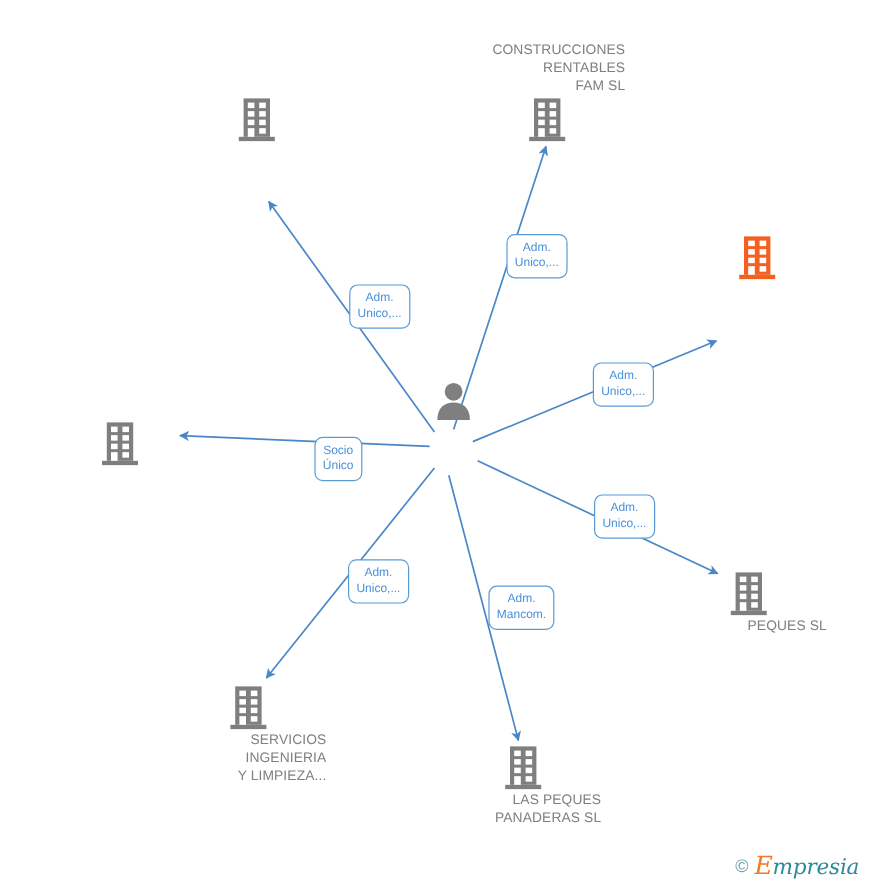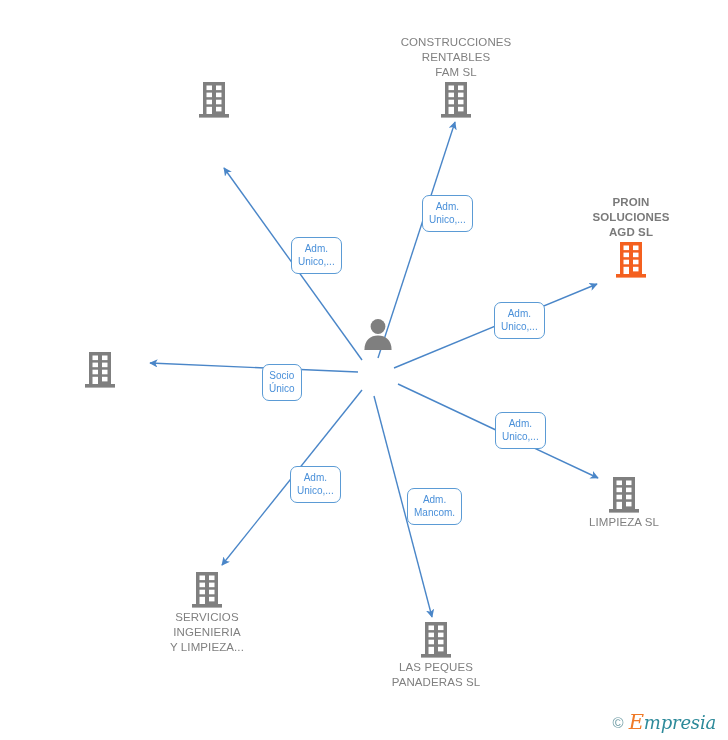--- a/index.html
+++ b/index.html
@@ -29,20 +29,21 @@
     width: 130px;
     text-align: center;
     transform: translateX(-65px);
   }
   .node-label {
     font-size: 11.5px;
     line-height: 15px;
     color: #808080;
     letter-spacing: 0.1px;
     white-space: pre-line;
+    text-align: right;
   }
   .node-label.bold {
     font-weight: bold;
     color: #7a7a7a;
   }
   .node-label.person {
     font-size: 12.5px;
     line-height: 16px;
     color: #8a8a8a;
     font-weight: normal;
@@ -139,23 +140,20 @@
             <rect x="19" y="5.5" width="5.5" height="4.6" fill="#ffffff"></rect>
             <rect x="9.5" y="12.6" width="5.5" height="4.6" fill="#ffffff"></rect>
             <rect x="19" y="12.6" width="5.5" height="4.6" fill="#ffffff"></rect>
             <rect x="9.5" y="19.7" width="5.5" height="4.6" fill="#ffffff"></rect>
             <rect x="19" y="19.7" width="5.5" height="4.6" fill="#ffffff"></rect>
             <rect x="9.5" y="26.8" width="5.5" height="7.2" fill="#ffffff"></rect>
             <rect x="19" y="26.8" width="5.5" height="4.6" fill="#ffffff"></rect>
           </svg></span>
       </div>
       <div class="node" style="left: 631px; top: 195px;">
-        <div class="node-label bold">PROIN
-SOLUCIONES
-AGD  SL</div>
         <span class="icon-wrap"><svg width="34" height="40" viewBox="0 0 34 40" xmlns="http://www.w3.org/2000/svg">
             <rect x="6" y="2" width="22" height="32" fill="#f4601f"></rect>
             <rect x="2" y="34" width="30" height="3.6" fill="#f4601f"></rect>
             <rect x="9.5" y="5.5" width="5.5" height="4.6" fill="#ffffff"></rect>
             <rect x="19" y="5.5" width="5.5" height="4.6" fill="#ffffff"></rect>
             <rect x="9.5" y="12.6" width="5.5" height="4.6" fill="#ffffff"></rect>
             <rect x="19" y="12.6" width="5.5" height="4.6" fill="#ffffff"></rect>
             <rect x="9.5" y="19.7" width="5.5" height="4.6" fill="#ffffff"></rect>
             <rect x="19" y="19.7" width="5.5" height="4.6" fill="#ffffff"></rect>
             <rect x="9.5" y="26.8" width="5.5" height="7.2" fill="#ffffff"></rect>
@@ -182,21 +180,21 @@
             <rect x="2" y="34" width="30" height="3.6" fill="#7f7f7f"></rect>
             <rect x="9.5" y="5.5" width="5.5" height="4.6" fill="#ffffff"></rect>
             <rect x="19" y="5.5" width="5.5" height="4.6" fill="#ffffff"></rect>
             <rect x="9.5" y="12.6" width="5.5" height="4.6" fill="#ffffff"></rect>
             <rect x="19" y="12.6" width="5.5" height="4.6" fill="#ffffff"></rect>
             <rect x="9.5" y="19.7" width="5.5" height="4.6" fill="#ffffff"></rect>
             <rect x="19" y="19.7" width="5.5" height="4.6" fill="#ffffff"></rect>
             <rect x="9.5" y="26.8" width="5.5" height="7.2" fill="#ffffff"></rect>
             <rect x="19" y="26.8" width="5.5" height="4.6" fill="#ffffff"></rect>
           </svg></span>
-        <div class="node-label">LIMPIEZA SL</div>
+        <div class="node-label">PEQUES SL</div>
       </div>
       <div class="node" style="left: 207px; top: 570px;">
         <span class="icon-wrap"><svg width="34" height="40" viewBox="0 0 34 40" xmlns="http://www.w3.org/2000/svg">
             <rect x="6" y="2" width="22" height="32" fill="#7f7f7f"></rect>
             <rect x="2" y="34" width="30" height="3.6" fill="#7f7f7f"></rect>
             <rect x="9.5" y="5.5" width="5.5" height="4.6" fill="#ffffff"></rect>
             <rect x="19" y="5.5" width="5.5" height="4.6" fill="#ffffff"></rect>
             <rect x="9.5" y="12.6" width="5.5" height="4.6" fill="#ffffff"></rect>
             <rect x="19" y="12.6" width="5.5" height="4.6" fill="#ffffff"></rect>
             <rect x="9.5" y="19.7" width="5.5" height="4.6" fill="#ffffff"></rect>

